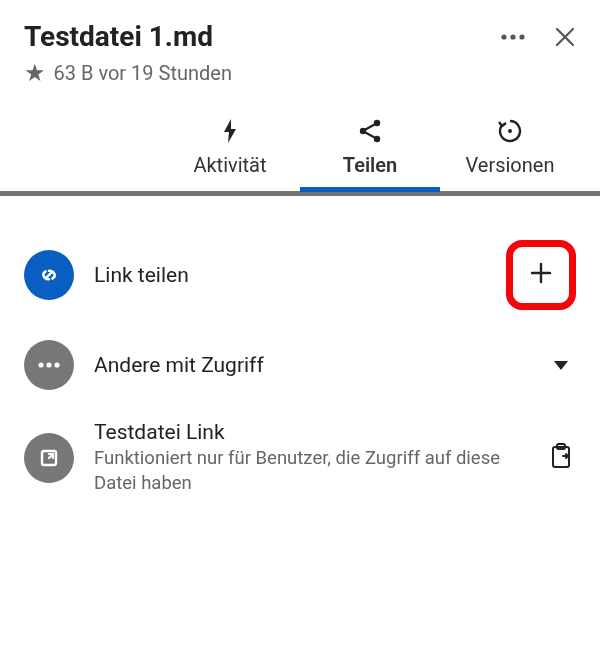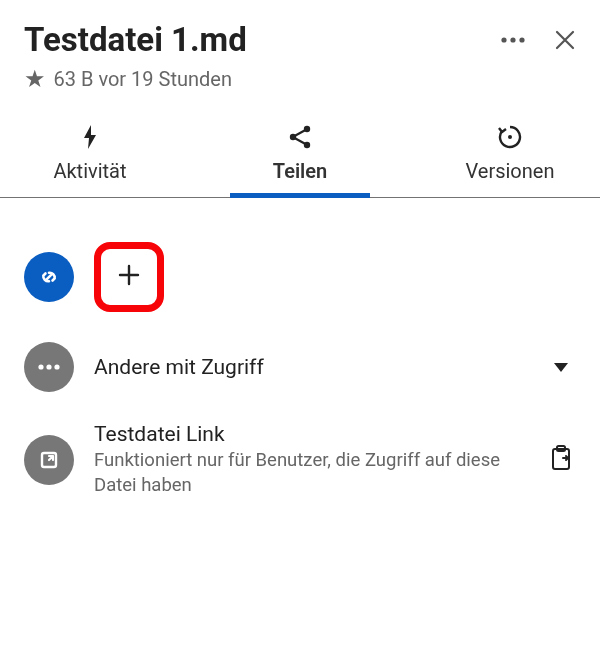--- a/index.html
+++ b/index.html
@@ -10,21 +10,21 @@
       background: #fff;
       color: #222;
       overflow: hidden;
     }
     .header {
       display: flex;
       align-items: center;
       padding: 20px 24px 6px 24px;
     }
     .title {
-      font-size: 33px;
+      font-size: 28px;
       font-weight: 700;
       flex: 1;
     }
     .header-actions {
       display: flex;
       gap: 28px;
       align-items: center;
     }
     .icon-btn {
       cursor: pointer;
@@ -40,22 +40,22 @@
       padding: 0 24px 18px 24px;
       color: #666;
       font-size: 20px;
     }
     .star {
       color: #666;
       font-size: 24px;
     }
     .tabs {
       display: flex;
-      justify-content: space-between;
-      border-bottom: 1px solid #737373;
+      justify-content: flex-end;
+      border-bottom: 5px solid #737373;
       padding: 0 20px;
     }
     .tab {
       display: flex;
       flex-direction: column;
       align-items: center;
       gap: 8px;
       padding: 12px 8px 14px 8px;
       cursor: pointer;
       color: #333;
@@ -224,20 +224,23 @@
 
 <div class="section">
 </div>
 
 <div class="row">
   <div class="circle blue">
     <svg width="26" height="26" viewBox="0 0 26 26">
         <path d="M10 16 A5 5 0 0 1 10 8 L13 8 M16 10 A5 5 0 0 1 16 18 L13 18 M9 13 L17 13" fill="none" stroke="#fff" stroke-width="2.6" stroke-linecap="round" transform="rotate(-45 13 13)"></path>
       </svg>
   </div>
+  <div class="row-text">
+    <div class="row-title">Link teilen</div>
+  </div>
   <div class="row-action">
     <div class="highlight-box">
       <span class="plus">
         <svg width="24" height="24" viewBox="0 0 24 24">
             <path d="M12 3 L12 21 M3 12 L21 12" stroke="#222" stroke-width="2.4" stroke-linecap="round"></path>
           </svg>
       </span>
     </div>
   </div>
 </div>

